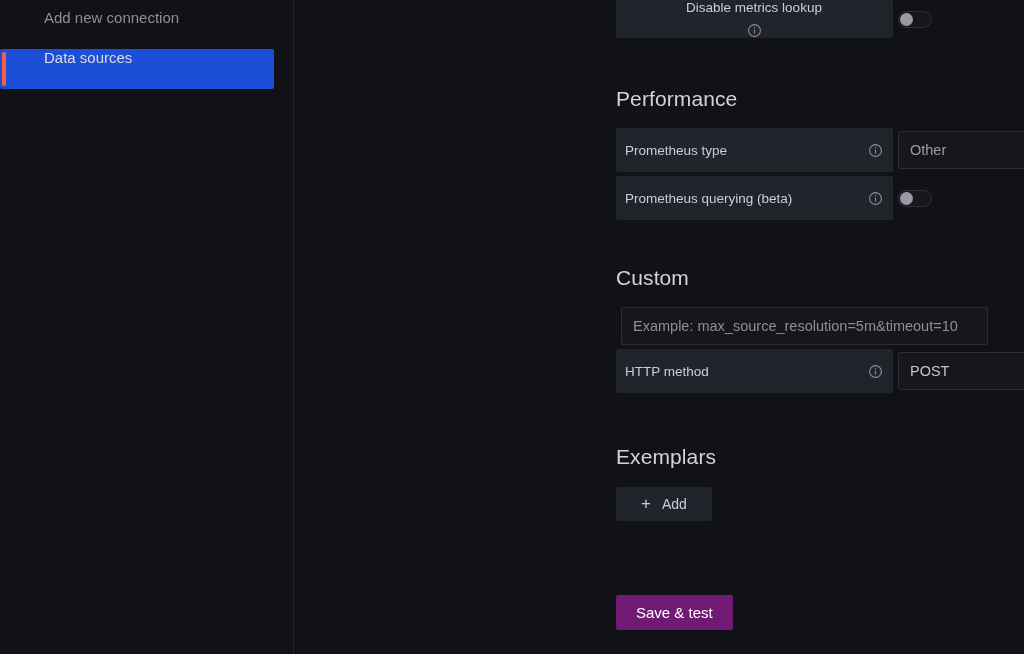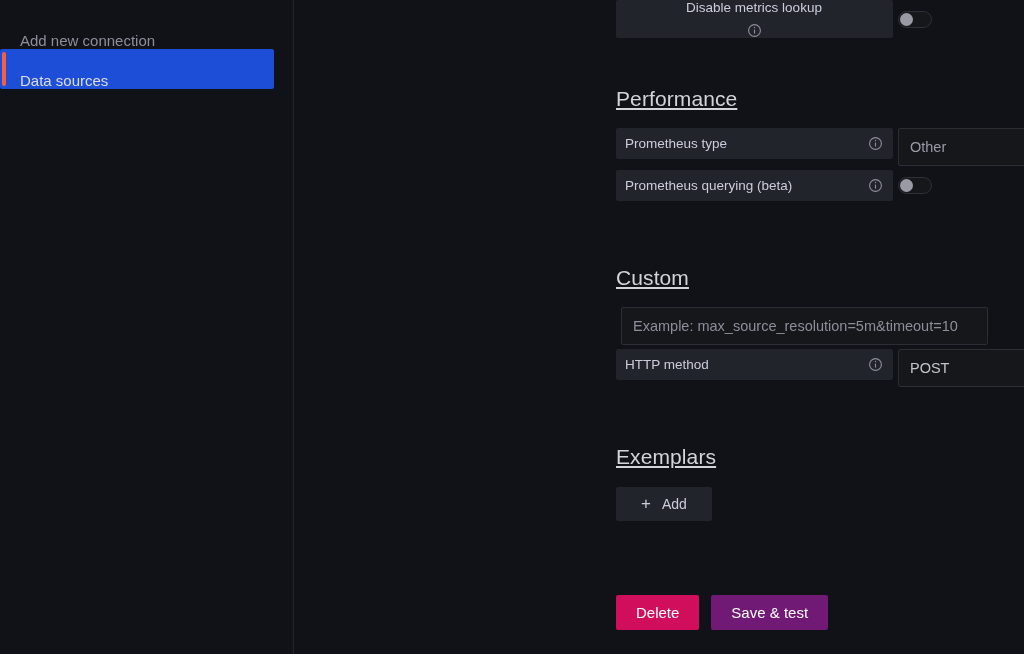--- a/index.html
+++ b/index.html
@@ -32,22 +32,22 @@
     border-right: 1px solid #24262e;
     flex: 0 0 294px;
     position: relative;
     padding-top: 9px;
   }
 
   .nav-item {
     position: relative;
     height: 40px;
     display: flex;
-    align-items: flex-end;
-    padding-left: 20px;
+    align-items: flex-start;
+    padding-left: 44px;
     margin-right: 19px;
     border-radius: 2px;
     font-size: 15px;
     color: #8e8e9b;
     cursor: pointer;
     white-space: nowrap;
   }
 
   .nav-item.active {
     background: #1d4ed8;
@@ -74,34 +74,33 @@
     padding-left: 29px;
     padding-right: 24px;
     overflow: hidden;
   }
 
   .section-title {
     font-size: 21px;
     font-weight: 400;
     color: #d3d4db;
     letter-spacing: 0.1px;
-    text-decoration: underline;
   }
 
   
   .field-row {
     display: flex;
     align-items: stretch;
     margin-bottom: 4px;
   }
 
   .field-label {
     width: 277px;
     flex: 0 0 277px;
-    height: 31px;
+    height: 44px;
     background: #22242b;
     border-radius: 2px;
     display: flex;
     align-items: center;
     padding: 0 10px 0 9px;
     font-size: 13.5px;
     font-weight: 500;
     color: #ccccdc;
     justify-content: space-between;
   }
@@ -341,18 +340,17 @@
     <h2 class="block section-title" style="top:445px;">Exemplars</h2>
 
     <div class="block" style="top:487px;">
       <button class="add-btn">
         <span class="plus">+</span>
         <span>Add</span>
       </button>
     </div>
 
     <div class="block actions" style="top:595px;">
-      <button class="btn btn-delete">Delete</button>
       <button class="btn btn-save">Save &amp; test</button>
     </div>
 
   </main>
 </div>
 
 </body></html>

